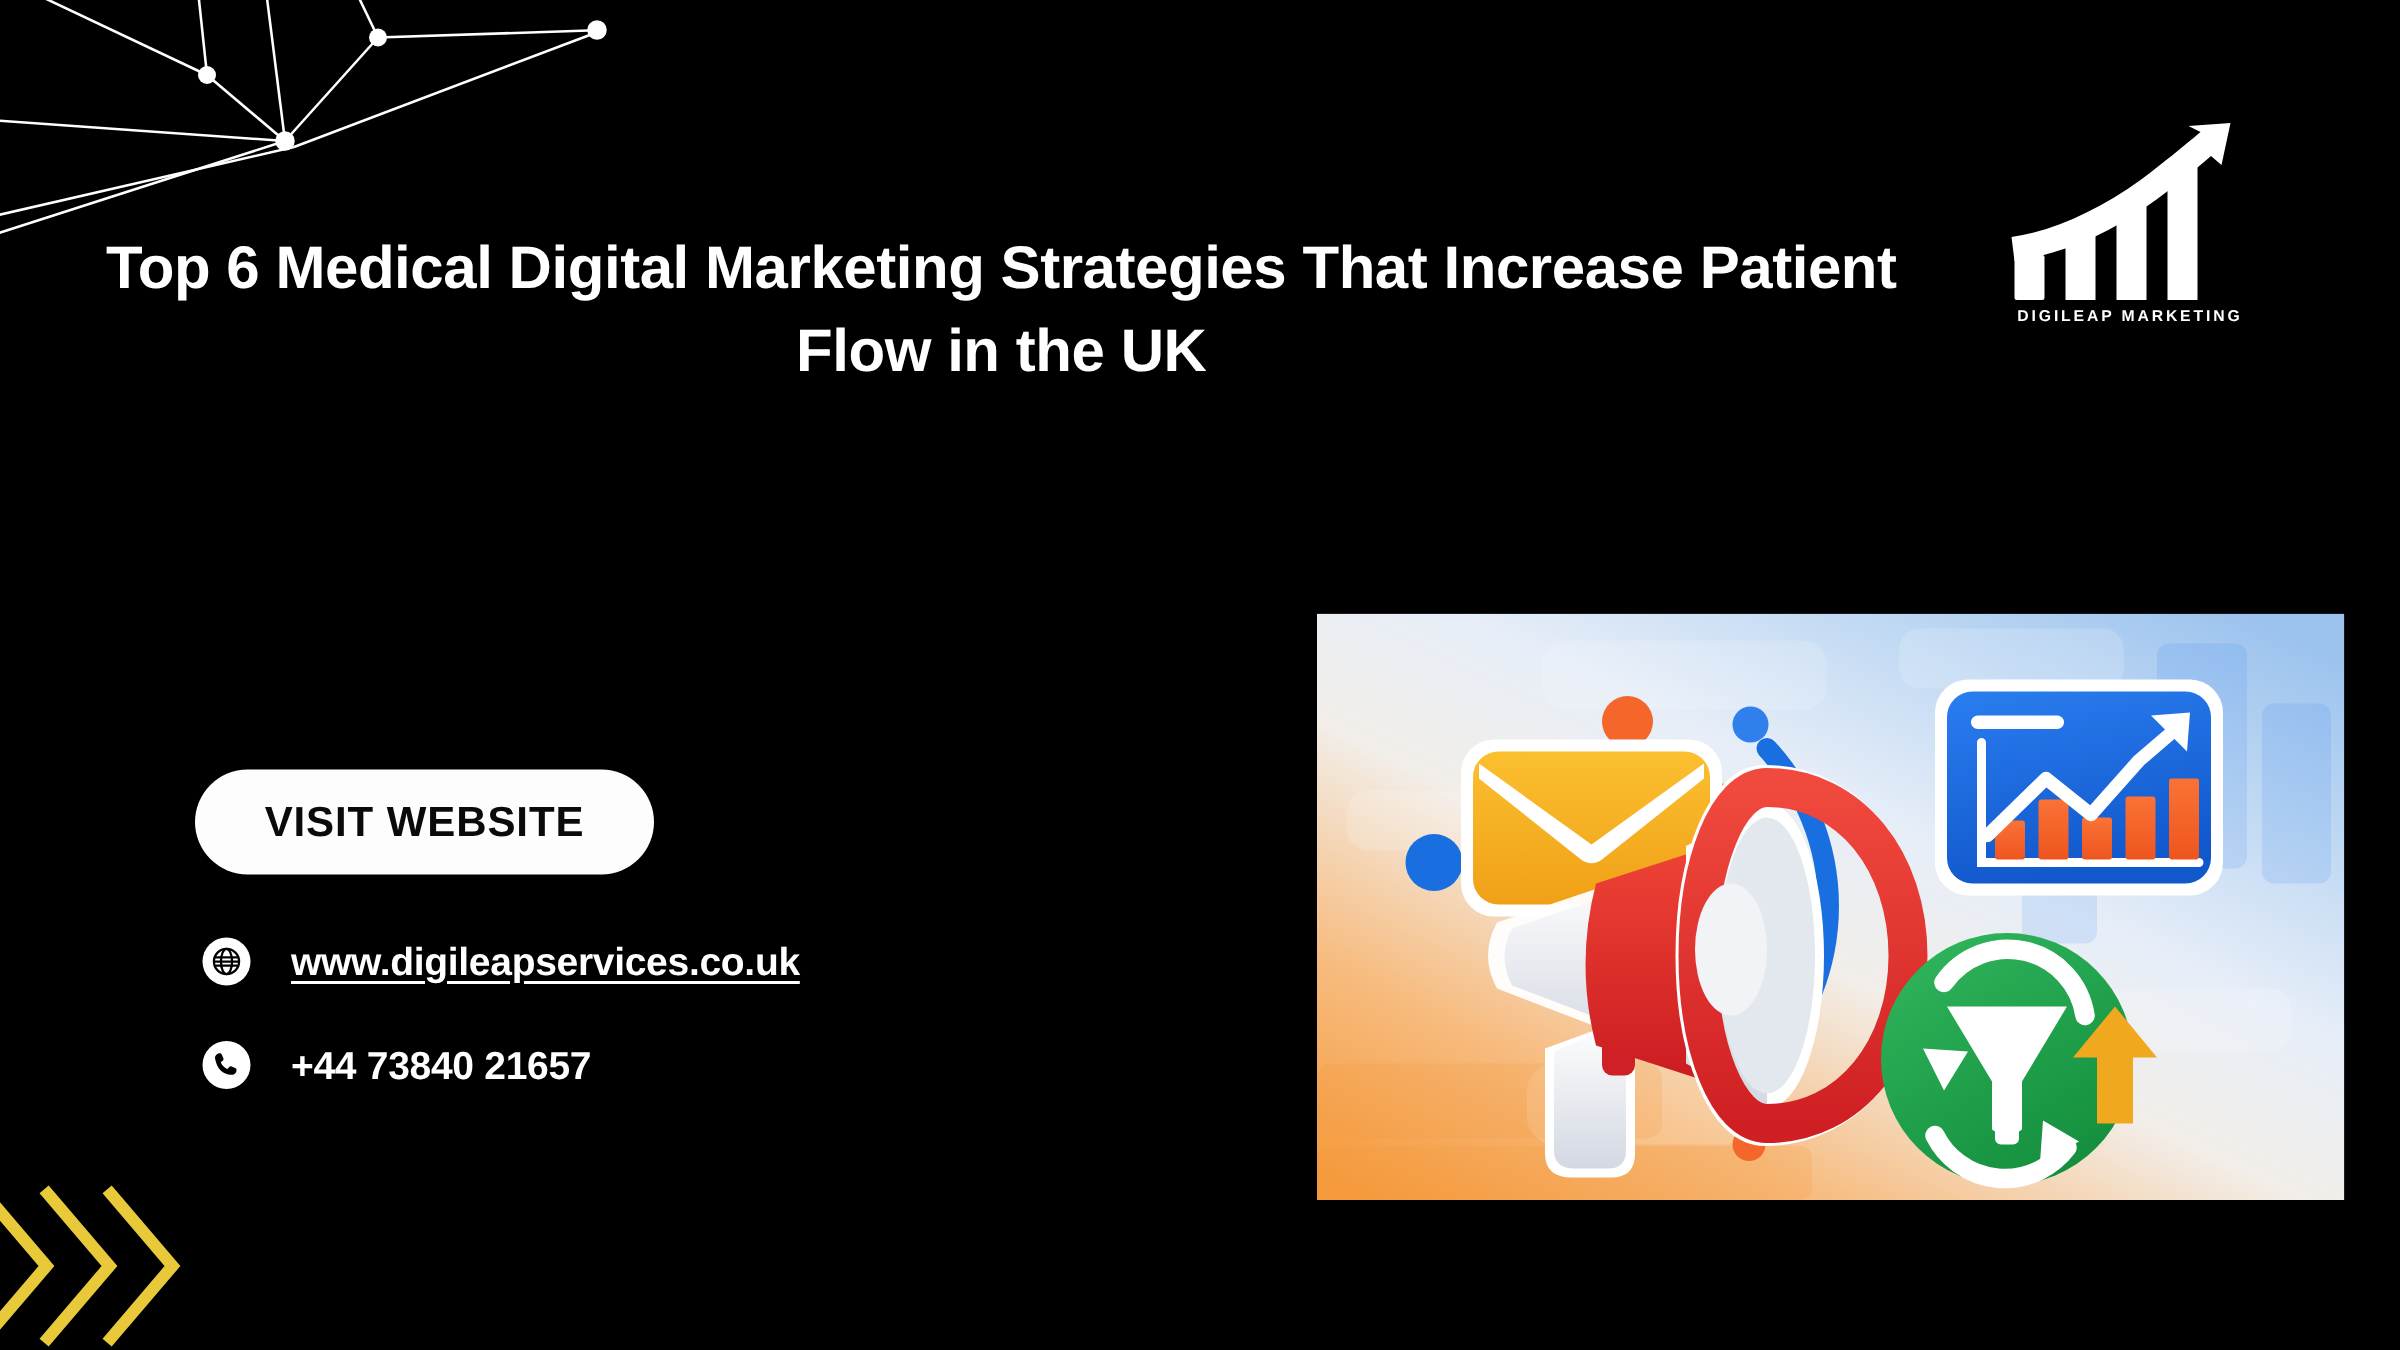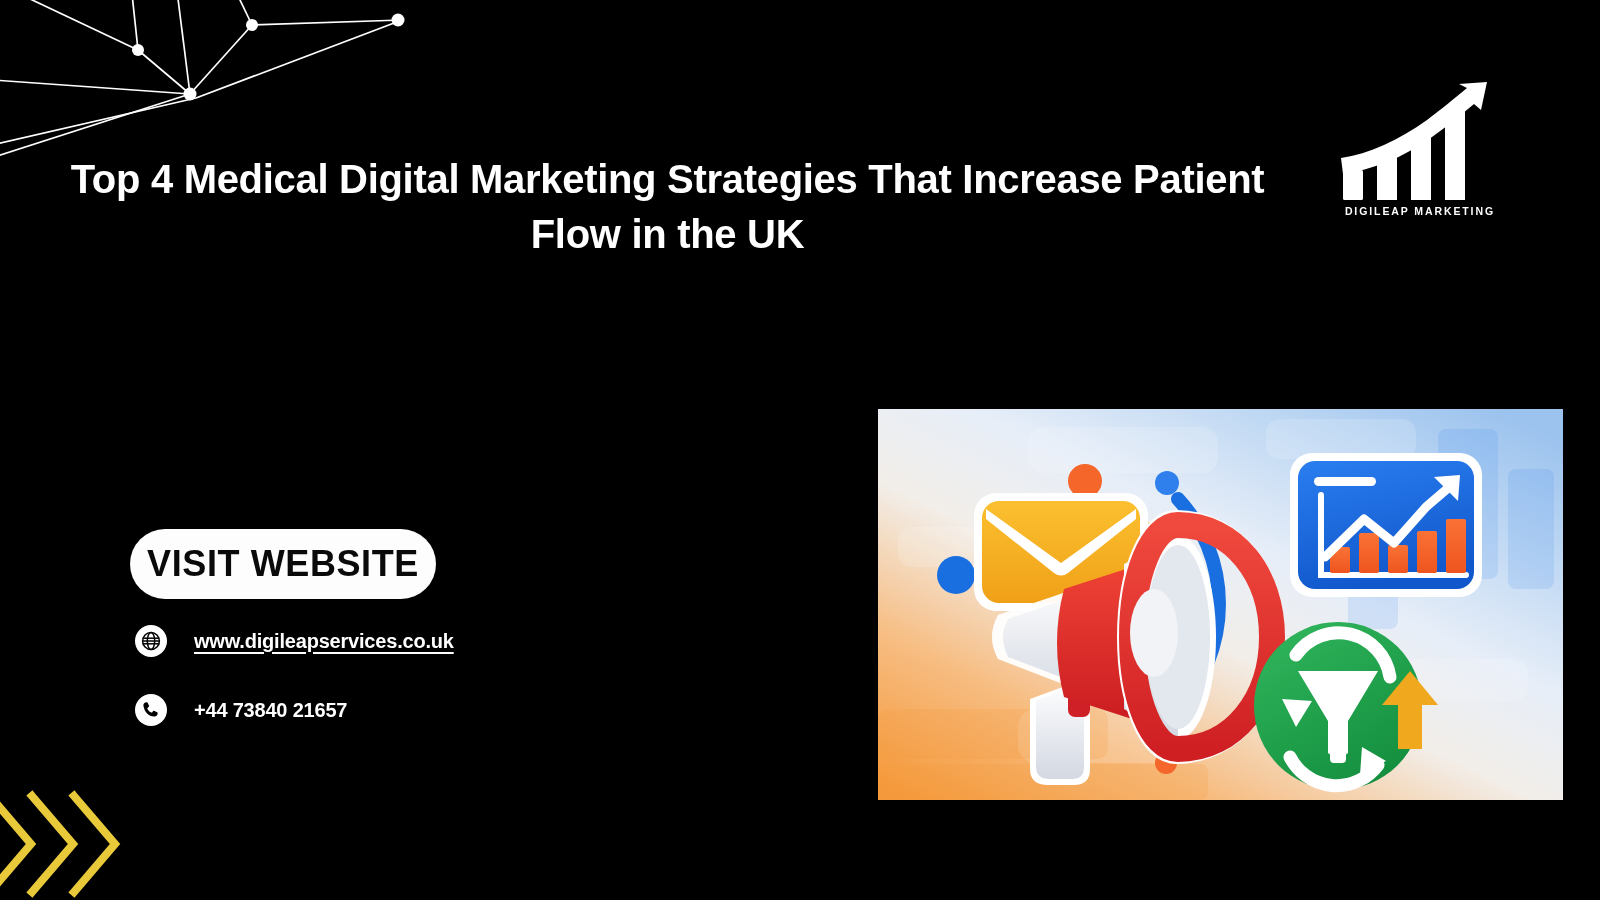--- a/index.html
+++ b/index.html
@@ -19,36 +19,36 @@
   
   #brand-logo { position:absolute; left:1335px; top:82px; width:160px; height:152px; }
   #brand-logo .logo-mark { width:160px; height:122px; display:block; }
   #brand-logo .logo-wordmark {
     color:#fff; font-size:10.5px; font-weight:700; letter-spacing:1.9px;
     text-align:right; margin-top:1px;
   }
 
   
   #visit-website-button {
-    position:absolute; left:130px; top:529px; width:306px; height:70px;
+    position:absolute; left:130px; top:513px; width:306px; height:70px;
     background:#fdfdfd; border:none; border-radius:35px;
     color:#0a0a0a; font-family:"Liberation Sans", sans-serif;
-    font-size:36px; font-weight:700; letter-spacing:0.6px; cursor:pointer;
+    font-size:28px; font-weight:700; letter-spacing:0.6px; cursor:pointer;
   }
 
   
   .contact-row { position:absolute; display:flex; align-items:center; }
   #contact-website { left:135px; top:625px; }
   #contact-phone   { left:135px; top:694px; }
   .contact-icon {
     width:32px; height:32px; border-radius:50%; background:#fff;
     display:flex; align-items:center; justify-content:center; flex:0 0 auto;
   }
   .contact-text {
-    margin-left:27px; color:#fff; font-size:20px; font-weight:700;
+    margin-left:27px; color:#fff; font-size:26px; font-weight:700;
     letter-spacing:-0.2px; white-space:nowrap;
   }
   #contact-website .contact-text { text-decoration:underline; text-underline-offset:4px; }
 
   
   #chevron-decoration { position:absolute; left:-4px; top:786px; width:150px; height:114px; }
 
   
   #hero-illustration {
     position:absolute; left:878px; top:409px; width:685px; height:391px;
@@ -74,21 +74,21 @@
     <line x1="-35" y1="78" x2="190" y2="94"></line>
   </g>
   <g fill="#ffffff">
     <circle cx="138" cy="50" r="6"></circle>
     <circle cx="190" cy="94" r="6.5"></circle>
     <circle cx="252" cy="25" r="6"></circle>
     <circle cx="398" cy="20" r="6.5"></circle>
   </g>
 </svg>
 
-<h1 id="page-title">Top 4 Medical Digital Marketing Strategies That Increase Patient Flow in the UK</h1>
+<h1 id="page-title">Top 6 Medical Digital Marketing Strategies That Increase Patient Flow in the UK</h1>
 
 <div id="brand-logo">
   <svg class="logo-mark" viewBox="0 0 160 122" xmlns="http://www.w3.org/2000/svg">
     <g fill="#ffffff">
       <rect x="8" y="88" width="20" height="30" rx="1.5"></rect>
       <path d="M42 74 L62 69 L62 118 L42 118 Z"></path>
       <path d="M76 56 L96 47 L96 118 L76 118 Z"></path>
       <path d="M110 38 L130 24 L130 118 L110 118 Z"></path>
       <path d="M6 76 C34 72 64 58 92 38 C108 26 120 16 132 6
                L124 2 L152 0 L146 28 L139 22

